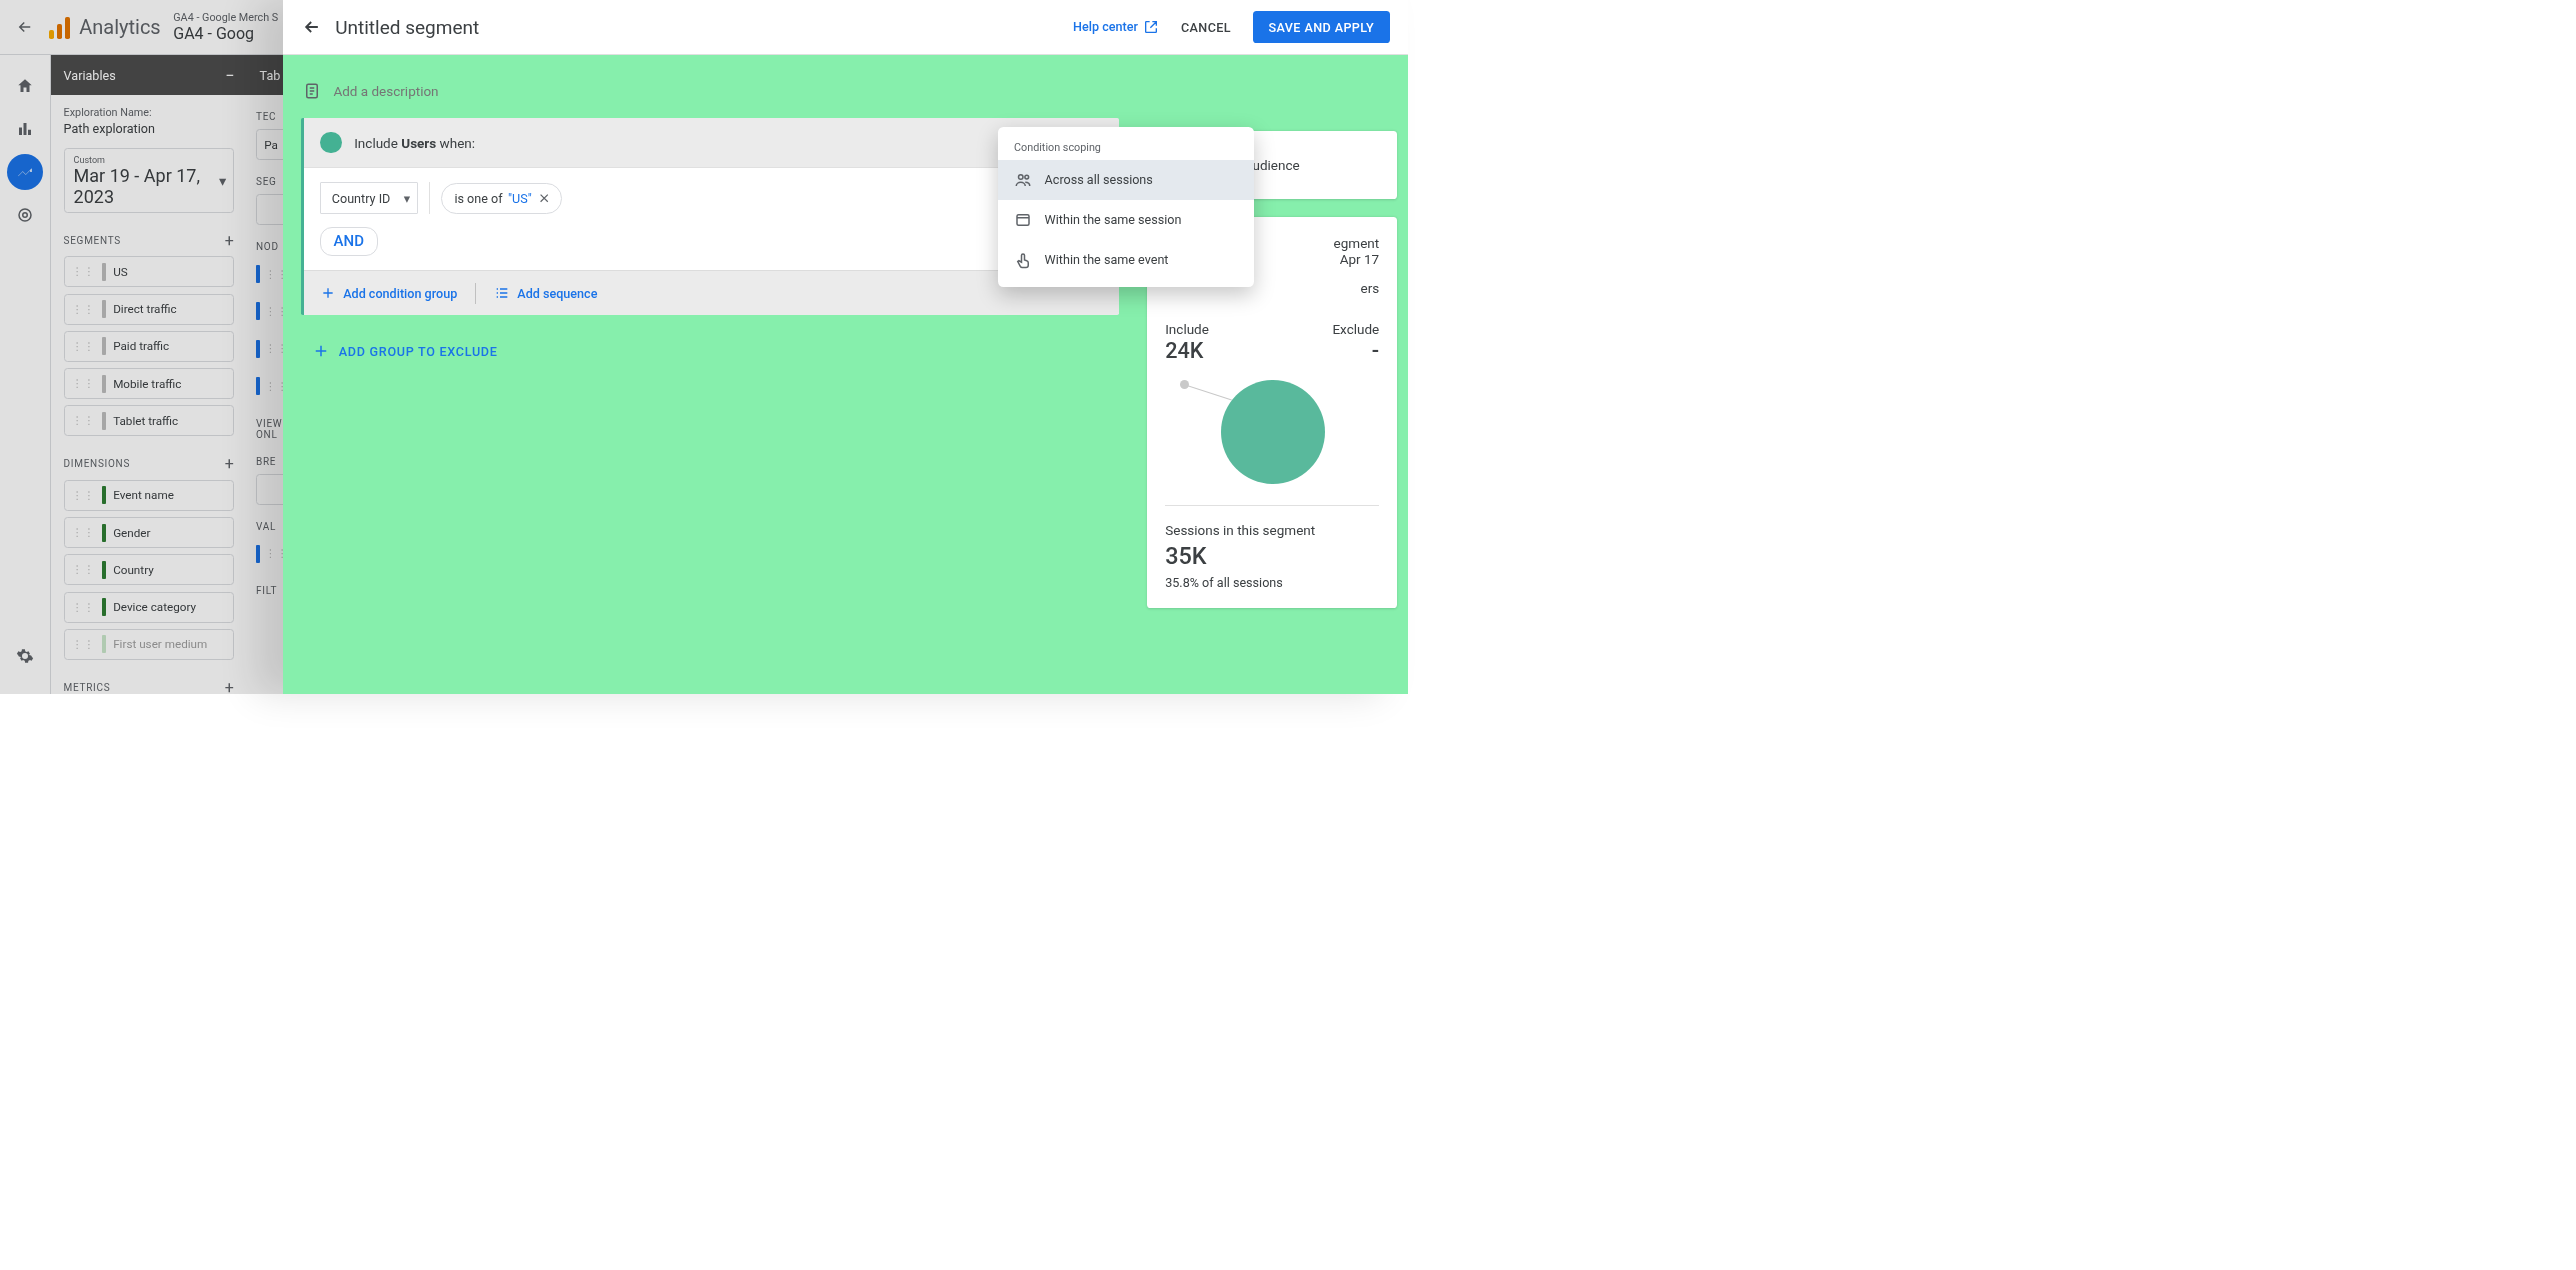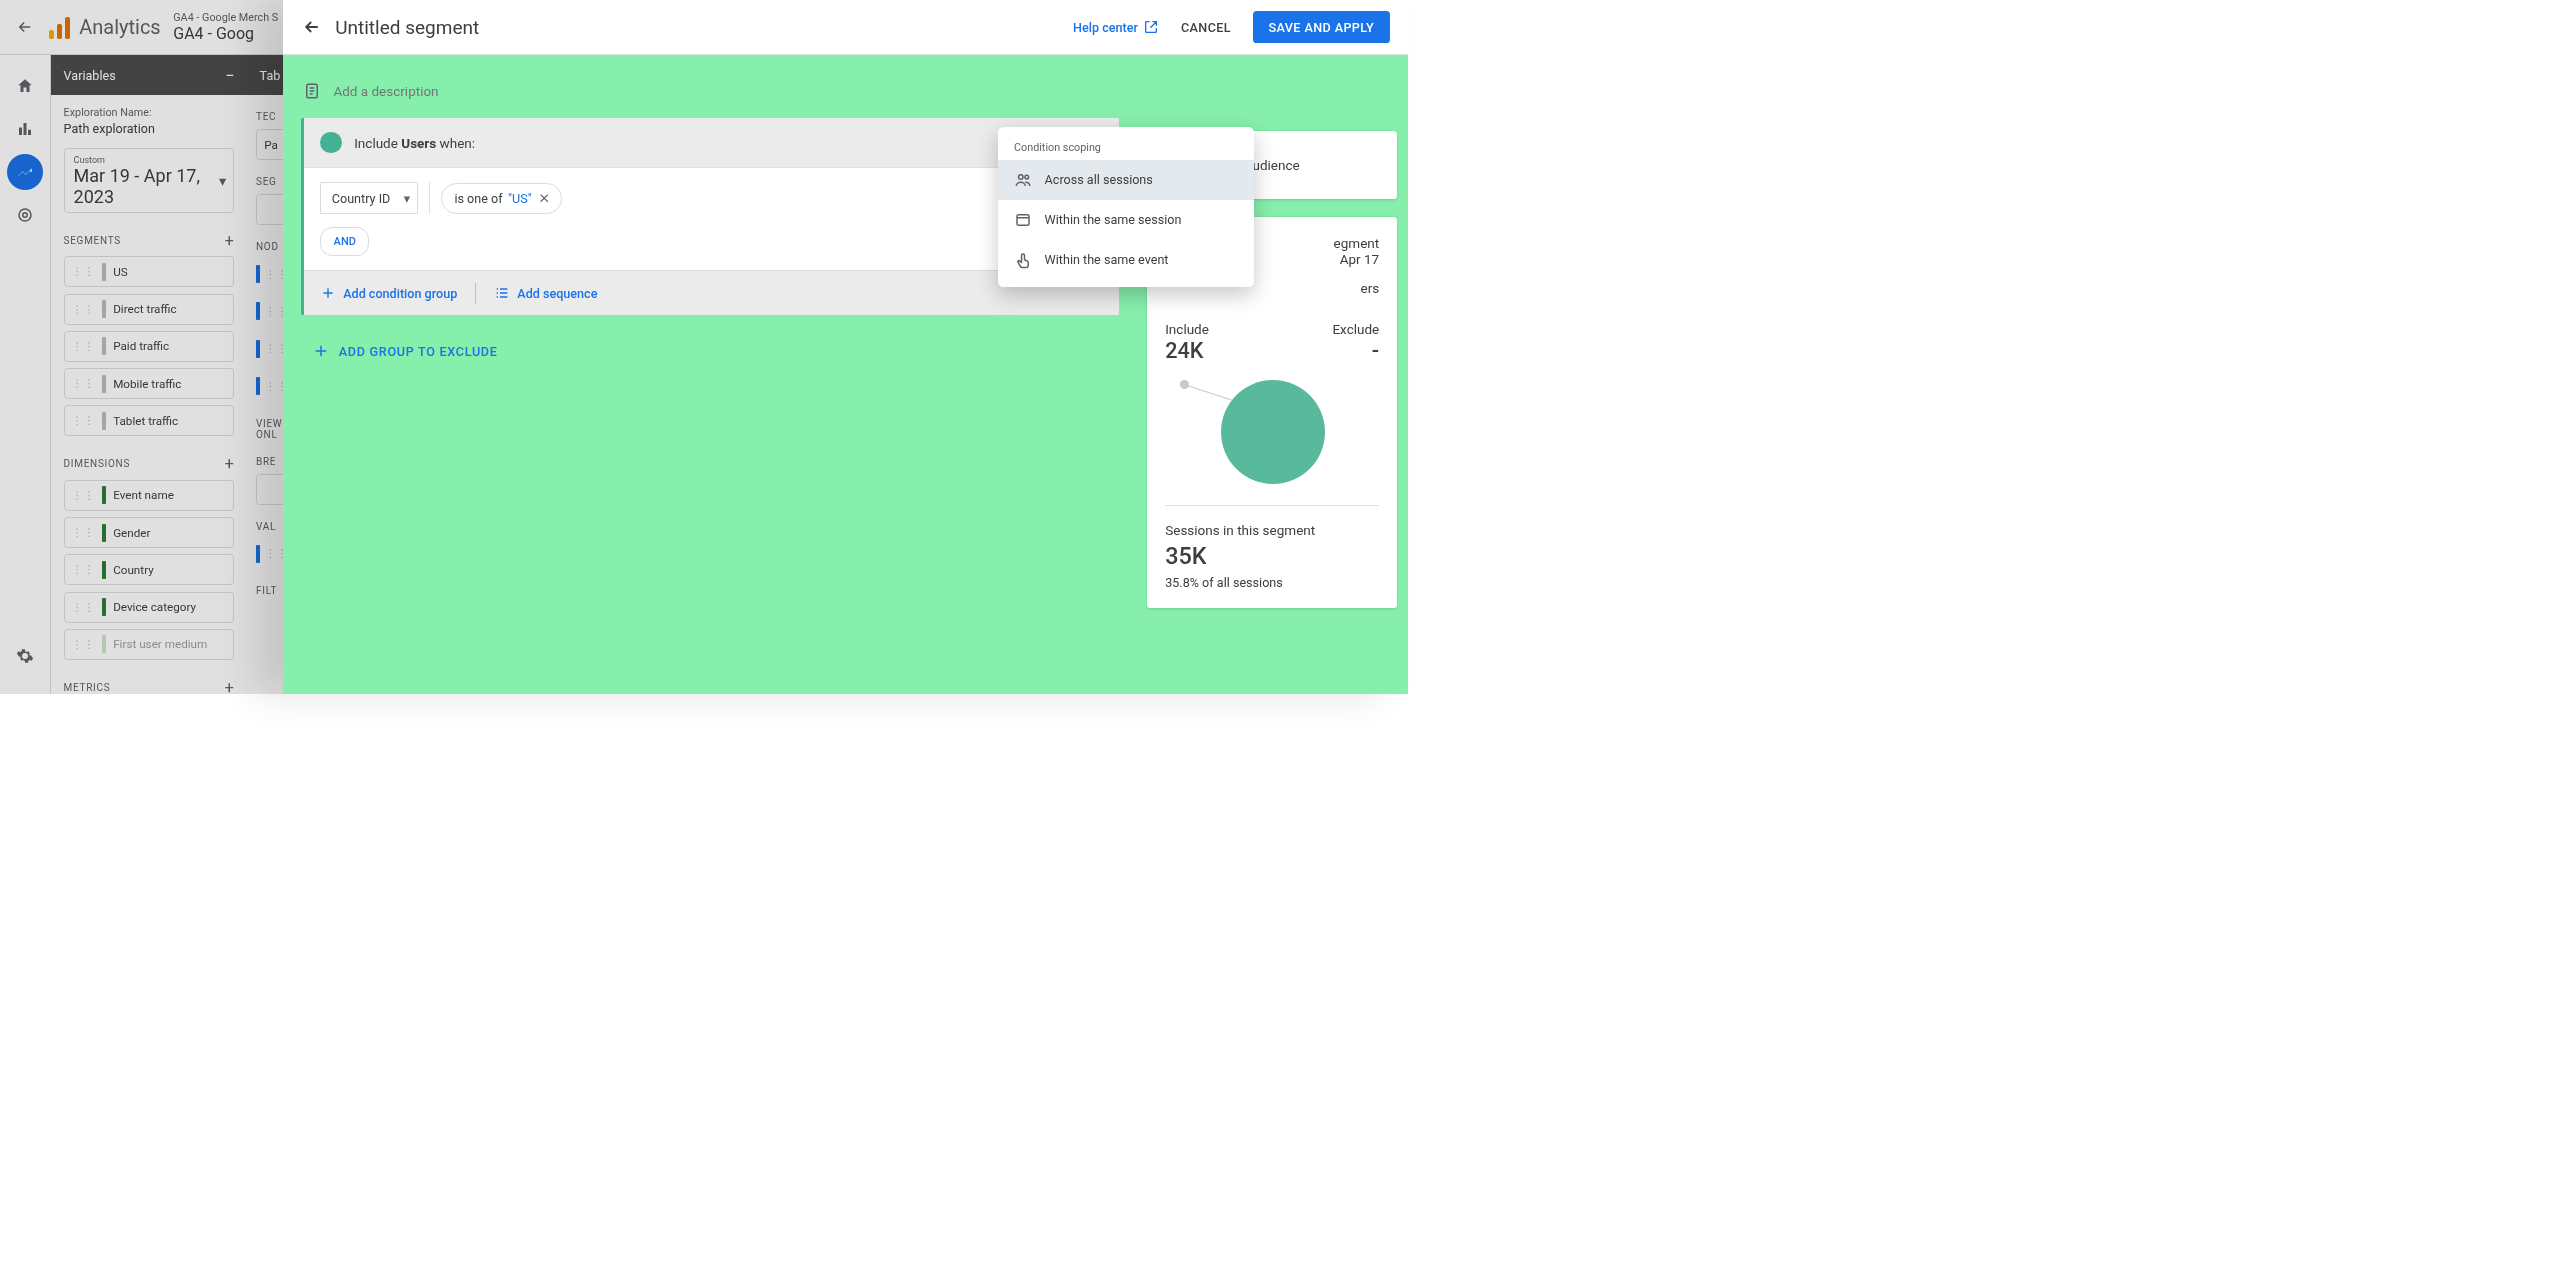--- a/index.html
+++ b/index.html
@@ -42,40 +42,40 @@
 .tab-sec{font-size:10px;letter-spacing:0.7px;color:#5f6368;margin-top:16px}
 .tab-field{height:31px;border:0.9px solid #dadce0;border-radius:3.6px;margin-top:7.2px;padding:0 7.2px;display:flex;align-items:center;font-size:11.7px;color:#3c4043}
 .node-row{display:flex;align-items:center;height:31px;margin-top:6.3px;gap:5.4px}
 .node-row .nb{width:3.6px;height:18px;background:#1a73e8;border-radius:0.9px}
 
 .modal{position:absolute;left:283px;top:0;right:0;bottom:0;background:#fff;box-shadow:-27px 0 36px rgba(0,0,0,0.12)}
 .modal-top{height:55px;display:flex;align-items:center;padding:0 18px;border-bottom:0.9px solid #e0e0e0}
 .modal-back{width:21.6px;height:21.6px;color:#3c4043;cursor:pointer;display:flex;align-items:center;justify-content:center}
 .modal-title{font-size:19px;color:#3c4043;margin-left:12.6px;font-weight:400}
 .modal-actions{margin-left:auto;display:flex;align-items:center;gap:21.6px}
-.help-link{color:#1a73e8;font-size:12.6px;font-weight:500;display:flex;align-items:center;gap:5.4px;cursor:pointer}
+.help-link{color:#1a73e8;font-size:12.6px;font-weight:500;display:flex;gap:5.4px;cursor:pointer}
 .cancel-btn{font-size:12.6px;font-weight:500;letter-spacing:0.4px;color:#3c4043;cursor:pointer}
 .save-btn{background:#1a73e8;color:#fff;border:none;border-radius:3.6px;height:32px;padding:0 16px;font-size:12.6px;font-weight:500;letter-spacing:0.4px;cursor:pointer}
 .modal-body{position:absolute;top:55px;left:0;right:0;bottom:0;background:#86efac;padding:18px 18px}
 .desc-row{display:flex;align-items:center;gap:12.6px;height:36px;margin-left:1.8px}
 .desc-input{border:none;background:transparent;font-size:13.5px;color:#5f6368;outline:none;width:360px}
 .cond-card{margin-top:9px;background:#ebebeb;border-left:3.6px solid #44b193;border-radius:1.8px;width:818px;padding:0}
 .cond-header{display:flex;align-items:center;height:49px;padding:0 16px;gap:12.6px}
 .dot{width:21.6px;height:21.6px;border-radius:50%;background:#44b193}
 .cond-text{font-size:13.5px;color:#3c4043}
 .cond-text b{font-weight:700}
 .cond-inner{background:#fff;margin:0 0 0 0;padding:14.4px 16px;border-top:0.9px solid #e0e0e0}
 .row1{display:flex;align-items:center;gap:10.8px}
 .dim-picker{height:32px;border:0.9px solid #dadce0;border-radius:1px;padding:0 27px 0 10.8px;display:flex;align-items:center;font-size:12.6px;color:#3c4043;position:relative;background:#fff;cursor:pointer}
 .dim-picker .caret{position:absolute;right:7.2px;top:50%;transform:translateY(-50%);color:#5f6368}
 .vdiv{width:0.9px;height:32px;background:#e0e0e0}
 .filter-pill{height:31px;border:0.9px solid #dadce0;border-radius:15.3px;padding:0 9px 0 12.6px;display:flex;align-items:center;gap:5.4px;font-size:12.6px;color:#3c4043;background:#fff}
 .filter-pill .val{color:#1a73e8}
 .filter-pill .x{color:#5f6368;cursor:pointer;display:flex}
-.and-btn{margin-top:12.6px;height:29px;border:0.9px solid #dadce0;border-radius:12px;padding:0 12.6px;color:#1a73e8;font-size:11px;font-weight:500;display:inline-flex;align-items:center;cursor:pointer;background:#fff}
+.and-btn{margin-top:12.6px;height:29px;border:0.9px solid #dadce0;border-radius:12px;padding:0 12.6px;color:#1a73e8;font-size:15px;font-weight:500;display:inline-flex;align-items:center;cursor:pointer;background:#fff}
 .cond-footer{height:45px;display:flex;align-items:center;padding:0 16px;gap:18px;border-top:0.9px solid #dcdcdc}
 .link-btn{display:flex;align-items:center;gap:7.2px;color:#1a73e8;font-size:12.6px;font-weight:500;cursor:pointer}
 .footer-div{width:0.9px;height:21.6px;background:#c0c0c0}
 .exclude-row{margin-top:27px;display:flex;align-items:center;gap:9px;color:#1a73e8;font-size:12.6px;font-weight:500;letter-spacing:0.7px;cursor:pointer;margin-left:10.8px}
 
 .scope-pop{position:absolute;left:715px;top:72px;width:256px;background:#fff;border-radius:5.4px;box-shadow:0 7.2px 21.6px rgba(0,0,0,0.22);padding:9px 0 7.2px 0;z-index:50}
 .scope-label{font-size:10.8px;color:#5f6368;padding:5.4px 16px}
 .scope-item{height:40px;display:flex;align-items:center;gap:12.6px;padding:0 16px;font-size:12.6px;color:#3c4043;cursor:pointer}
 .scope-item.sel{background:#e4e9ee}
 .scope-item svg{color:#5f6368}

